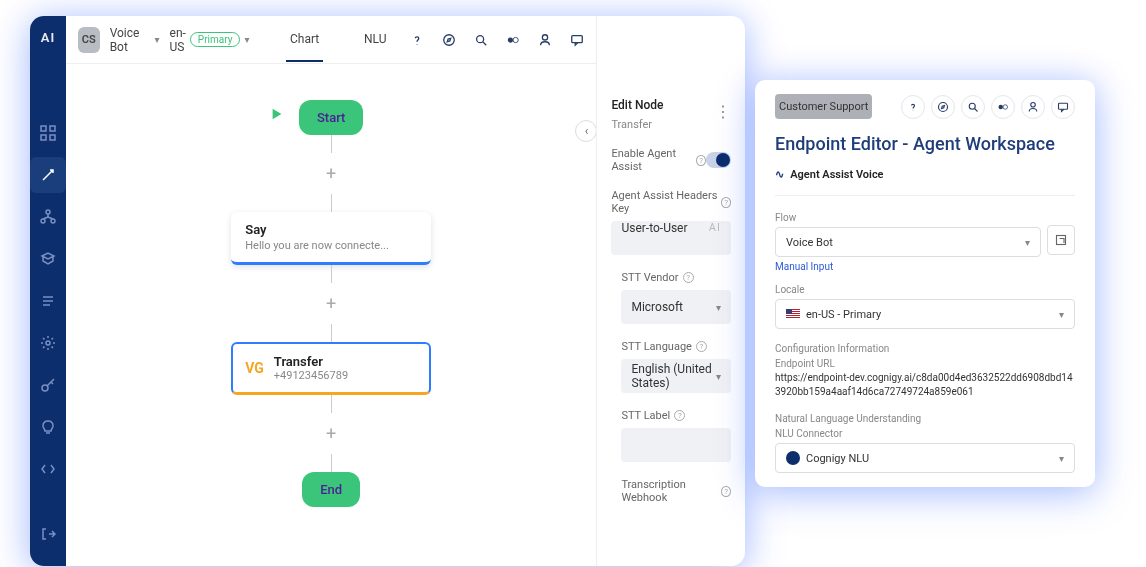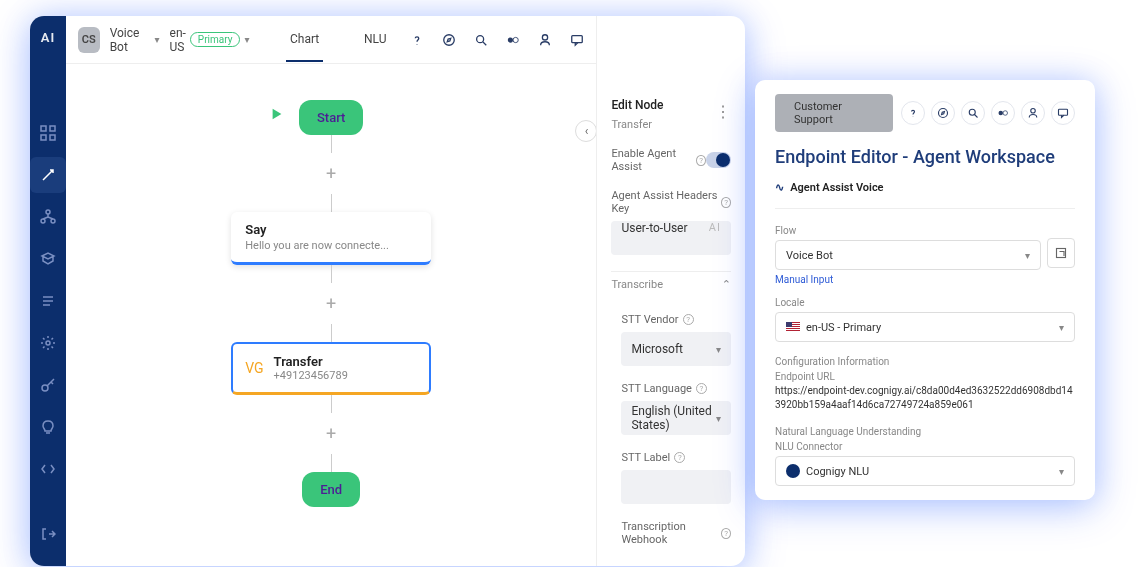--- a/index.html
+++ b/index.html
@@ -70,21 +70,21 @@
   padding: 10px 14px; border-bottom: 3px solid #2e7cff;
 }
 .node-say .title { font-size: 13px; font-weight: 600; color: #222; }
 .node-say .sub { font-size: 11px; color: #888; margin-top: 2px; }
 .connector { width: 1px; height: 18px; background: #ccc; }
 .node-transfer {
   width: 200px; background: #fff; border-radius: 6px;
   border: 2px solid #2e7cff; border-bottom: 3px solid #f5a623;
   padding: 10px 12px; display: flex; align-items: center; gap: 10px;
 }
-.vg-badge { color: #f5a623; font-weight: 400; font-size: 14px; }
+.vg-badge { color: #f5a623; font-weight: 700; font-size: 14px; }
 .node-transfer .col .title { font-size: 13px; font-weight: 600; color: #222; }
 .node-transfer .col .sub { font-size: 11px; color: #888; }
 
 .collapse-handle {
   position: absolute; right: -1px; top: 104px;
   width: 22px; height: 22px; border-radius: 50%;
   background: #fff; border: 1px solid #ddd;
   display: flex; align-items: center; justify-content: center;
   color: #666; cursor: pointer; font-size: 12px;
 }
@@ -130,21 +130,21 @@
 .endpoint-card {
   position: absolute;
   left: 755px; top: 80px;
   width: 340px;
   background: #fff;
   border-radius: 10px;
   box-shadow: 0 8px 40px rgba(0,70,255,0.25), 0 0 30px rgba(0,70,255,0.15);
   padding: 14px 20px;
 }
 .ec-top { display: flex; align-items: center; gap: 8px; margin-bottom: 14px; }
-.ec-pill { background: #adb0b6; color: #333; font-size: 11px; padding: 6px 19px; border-radius: 4px; }
+.ec-pill { background: #adb0b6; color: #333; font-size: 11px; padding: 6px 4px; border-radius: 4px; }
 .ec-icons { display: flex; gap: 6px; margin-left: auto; }
 .ec-icon-circle {
   width: 24px; height: 24px; border-radius: 50%;
   border: 1px solid #e3e6ed;
   display: flex; align-items: center; justify-content: center;
   color: #2a3d66; cursor: pointer;
 }
 .ec-icon-circle svg { width: 12px; height: 12px; }
 .ec-title { color: #1f3d7a; font-size: 18px; font-weight: 500; margin-bottom: 14px; }
 .ec-assist { font-size: 11px; font-weight: 600; color: #222; display: flex; align-items: center; gap: 6px; margin-bottom: 14px; }
@@ -339,24 +339,20 @@
 
     <div class="field-label">
       <span>Agent Assist Headers Key</span>
       <span class="help">?</span>
     </div>
     <div class="text-input">
       <span>User-to-User</span>
       <span class="ai">AI</span>
     </div>
 
-    <div class="section-collapse">
-      <span>Transcribe</span>
-      <span>⌃</span>
-    </div>
 
     <div class="indent">
       <div class="field-label">
         <span>STT Vendor</span>
         <span class="help">?</span>
       </div>
       <div class="select-box">
         <span>Microsoft</span>
         <span class="caret">▾</span>
       </div>

